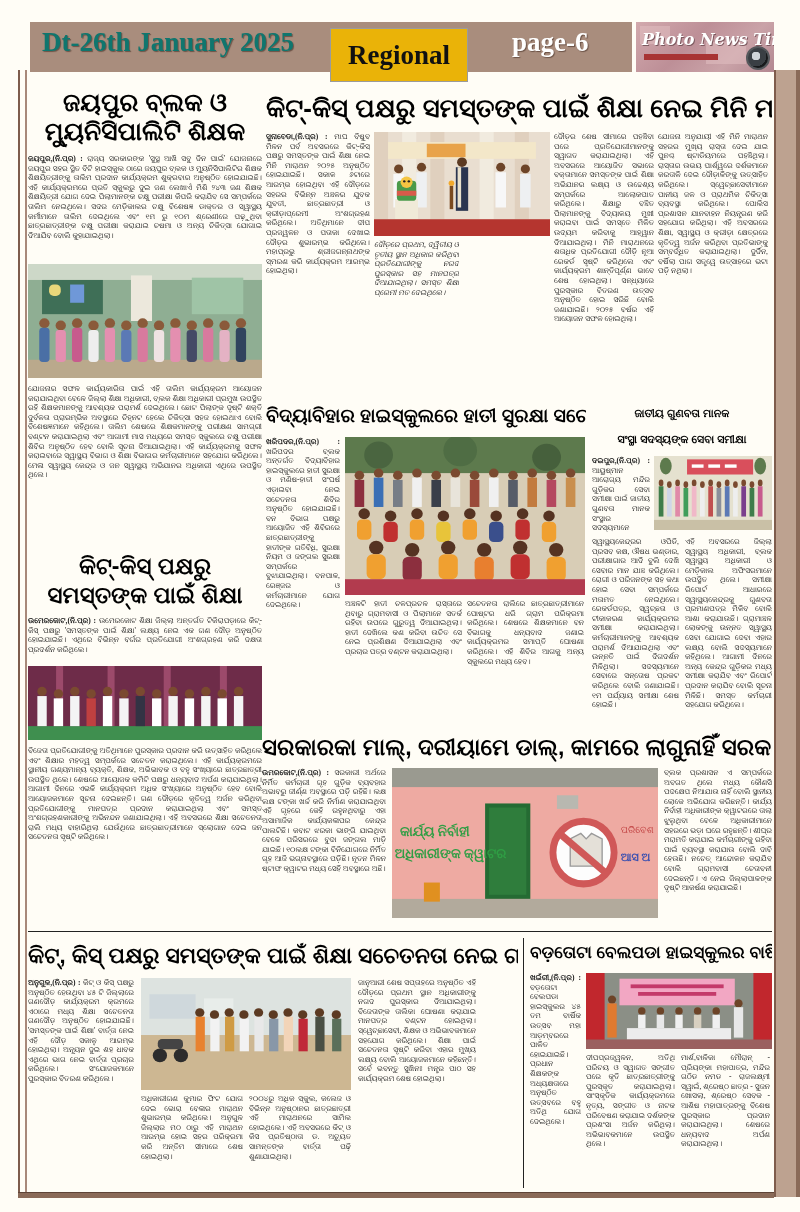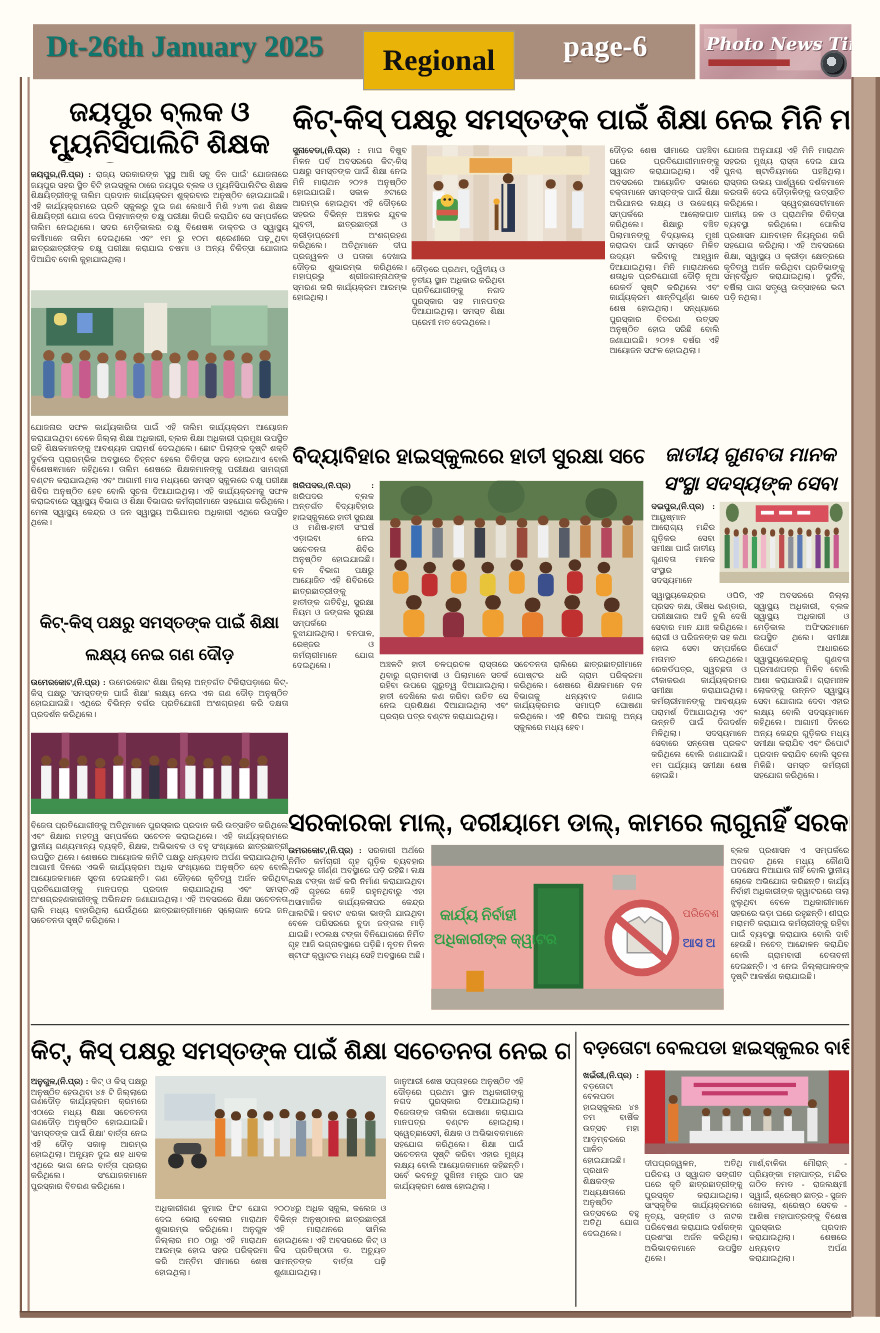--- a/index.html
+++ b/index.html
@@ -104,21 +104,21 @@
           <rect x="74.8" y="28" width="4.4" height="15" rx="1.5" fill="#d87a9e"></rect>
         <circle cx="84" cy="27" r="2.2" fill="#8a5a3a"></circle>
           <rect x="81.8" y="29" width="4.4" height="14" rx="1.5" fill="#e4b2c4"></rect>
         <circle cx="91" cy="26" r="2.2" fill="#8a5a3a"></circle>
           <rect x="88.8" y="28" width="4.4" height="15" rx="1.5" fill="#30445e"></rect>
       </g>
     </svg>
     <p class="bodytext" style="height:160px;margin:6px 0 8px 0;">
       <span>ଯୋଜନାର ସଫଳ କାର୍ଯ୍ୟକାରିତା ପାଇଁ ଏହି ତାଲିମ କାର୍ଯ୍ୟକ୍ରମ ଆୟୋଜନ କରାଯାଇଥିବା ବେଳେ ଜିଲ୍ଲା ଶିକ୍ଷା ଅଧିକାରୀ, ବ୍ଲକ ଶିକ୍ଷା ଅଧିକାରୀ ପ୍ରମୁଖ ଉପସ୍ଥିତ ରହି ଶିକ୍ଷକମାନଙ୍କୁ ଆବଶ୍ୟକ ପରାମର୍ଶ ଦେଇଥିଲେ। ଛୋଟ ପିଲାଙ୍କ ଦୃଷ୍ଟି ଶକ୍ତି ଦୁର୍ବଳତା ପ୍ରାରମ୍ଭିକ ଅବସ୍ଥାରେ ଚିହ୍ନଟ ହେଲେ ଚିକିତ୍ସା ସହଜ ହୋଇଥାଏ ବୋଲି ବିଶେଷଜ୍ଞମାନେ କହିଥିଲେ। ତାଲିମ ଶେଷରେ ଶିକ୍ଷକମାନଙ୍କୁ ପରୀକ୍ଷଣ ସାମଗ୍ରୀ ବଣ୍ଟନ କରାଯାଇଥିଲା ଏବଂ ଆଗାମୀ ମାସ ମଧ୍ୟରେ ସମସ୍ତ ସ୍କୁଲରେ ଚକ୍ଷୁ ପରୀକ୍ଷା ଶିବିର ଅନୁଷ୍ଠିତ ହେବ ବୋଲି ସୂଚନା ଦିଆଯାଇଥିଲା। ଏହି କାର୍ଯ୍ୟକ୍ରମକୁ ସଫଳ କରାଇବାରେ ସ୍ୱାସ୍ଥ୍ୟ ବିଭାଗ ଓ ଶିକ୍ଷା ବିଭାଗର କର୍ମଚାରୀମାନେ ସହଯୋଗ କରିଥିଲେ। ମେଳା ସ୍ୱାସ୍ଥ୍ୟ କେନ୍ଦ୍ର ଓ ଜନ ସ୍ୱାସ୍ଥ୍ୟ ଅଭିଯାନର ଅଧିକାରୀ ଏଥିରେ ଉପସ୍ଥିତ ଥିଲେ।</span>
     </p>
-    <div class="head" style="font-size:15px;line-height:29px;height:60px;">
+    <div class="head" style="font-size:23px;line-height:29px;height:60px;">
       <div>କିଟ୍-କିସ୍ ପକ୍ଷରୁ ସମସ୍ତଙ୍କ ପାଇଁ ଶିକ୍ଷା</div>
       <div>ଲକ୍ଷ୍ୟ ନେଇ ଗଣ ଦୌଡ଼</div>
     </div>
     <p class="bodytext" style="height:46px;margin:4px 0 4px 0;">
       <span class="dl">ଉମେରକୋଟ,(ନି.ପ୍ର) :</span>
       <span>ଉମେରକୋଟ ଶିକ୍ଷା ଜିଲ୍ଲା ଅନ୍ତର୍ଗତ ଟିକିରାପଡ଼ାରେ କିଟ୍-କିସ୍ ପକ୍ଷରୁ 'ସମସ୍ତଙ୍କ ପାଇଁ ଶିକ୍ଷା' ଲକ୍ଷ୍ୟ ନେଇ ଏକ ଗଣ ଦୌଡ଼ ଅନୁଷ୍ଠିତ ହୋଇଯାଇଛି। ଏଥିରେ ବିଭିନ୍ନ ବର୍ଗର ପ୍ରତିଯୋଗୀ ଅଂଶଗ୍ରହଣ କରି ଦକ୍ଷତା ପ୍ରଦର୍ଶନ କରିଥିଲେ।</span>
     </p>
     <svg class="ph" width="234" height="74" viewBox="0 0 100 32" preserveAspectRatio="none">
       <rect width="100" height="32" fill="#6e2c49"></rect>
       <rect x="12" width="3" height="26" fill="#9c4a6b"></rect>
@@ -160,21 +160,21 @@
     </p>
   </div>
 
   <div style="position:absolute;left:266px;top:86px;width:506px;">
     <div class="head" style="font-size:26px;line-height:44px;height:46px;white-space:nowrap;">କିଟ୍-କିସ୍ ପକ୍ଷରୁ ସମସ୍ତଙ୍କ ପାଇଁ ଶିକ୍ଷା ନେଇ ମିନି ମାରାଥନ ୨୦୨୫</div>
     <div class="cols" style="gap:4px;height:258px;">
       <p class="bodytext" style="width:104px;height:258px;margin:0;">
         <span class="dl">ସୁନାବେଡା,(ନି.ପ୍ର) :</span>
         <span>ମାଘ ବିଷୁବ ମିଳନ ପର୍ବ ଅବସରରେ କିଟ୍-କିସ୍ ପକ୍ଷରୁ ସମସ୍ତଙ୍କ ପାଇଁ ଶିକ୍ଷା ନେଇ ମିନି ମାରାଥନ ୨୦୨୫ ଅନୁଷ୍ଠିତ ହୋଇଯାଇଛି। ସକାଳ ୬ଟାରେ ଆରମ୍ଭ ହୋଇଥିବା ଏହି ଦୌଡ଼ରେ ସହରର ବିଭିନ୍ନ ଅଞ୍ଚଳର ଯୁବକ ଯୁବତୀ, ଛାତ୍ରଛାତ୍ରୀ ଓ କ୍ରୀଡ଼ାପ୍ରେମୀ ଅଂଶଗ୍ରହଣ କରିଥିଲେ। ଅତିଥିମାନେ ଦୀପ ପ୍ରଜ୍ୱଳନ ଓ ପତାକା ଦେଖାଇ ଦୌଡ଼ର ଶୁଭାରମ୍ଭ କରିଥିଲେ। ମହାପ୍ରଭୁ ଶ୍ରୀଜଗନ୍ନାଥଙ୍କ ସ୍ମରଣ କରି କାର୍ଯ୍ୟକ୍ରମ ଆରମ୍ଭ ହୋଇଥିଲା।</span>
       </p>
-      <div style="width:176px;">
+      <div style="width:176px;font-style:italic;">
         <svg class="ph" width="176" height="104" viewBox="0 0 100 62" preserveAspectRatio="none">
           <rect width="100" height="62" fill="#e9ded0"></rect>
           <rect x="0" width="8" height="52" fill="#e0d0be"></rect>
             <rect x="16" width="8" height="52" fill="#f1ebdf"></rect>
           <rect x="32" width="8" height="52" fill="#e0d0be"></rect>
             <rect x="60" width="8" height="52" fill="#f1ebdf"></rect>
           <rect x="80" width="8" height="52" fill="#e0d0be"></rect>
           <rect x="8" y="6" width="84" height="10" fill="#f3e7c9"></rect>
             <rect x="30" y="7" width="22" height="8" fill="#e8a34a"></rect>
           <g>
@@ -285,21 +285,21 @@
         </svg>
         <div class="cols" style="gap:5px;margin-top:4px;">
           <p class="bodytext" style="width:117px;height:120px;margin:0;">ଅଞ୍ଚଳଟି ହାତୀ ଚଳପ୍ରଚଳ ରାସ୍ତାରେ ଥିବାରୁ ଗ୍ରାମବାସୀ ଓ ପିଲାମାନେ ସତର୍କ ରହିବା ଉପରେ ଗୁରୁତ୍ୱ ଦିଆଯାଇଥିଲା। ହାତୀ ଦେଖିଲେ କଣ କରିବା ଉଚିତ ସେ ନେଇ ପ୍ରଶିକ୍ଷଣ ଦିଆଯାଇଥିଲା ଏବଂ ପ୍ରଚାର ପତ୍ର ବଣ୍ଟନ କରାଯାଇଥିଲା।</p>
           <p class="bodytext" style="width:117px;height:120px;margin:0;">ସଚେତନତା ରାଲିରେ ଛାତ୍ରଛାତ୍ରୀମାନେ ପୋଷ୍ଟର ଧରି ଗ୍ରାମ ପରିକ୍ରମା କରିଥିଲେ। ଶେଷରେ ଶିକ୍ଷକମାନେ ବନ ବିଭାଗକୁ ଧନ୍ୟବାଦ ଜଣାଇ କାର୍ଯ୍ୟକ୍ରମର ସମାପ୍ତି ଘୋଷଣା କରିଥିଲେ। ଏହି ଶିବିର ଆଗକୁ ଅନ୍ୟ ସ୍କୁଲରେ ମଧ୍ୟ ହେବ।</p>
         </div>
       </div>
     </div>
   </div>
 
   <div style="position:absolute;left:592px;top:400px;width:180px;">
-    <div class="head" style="font-size:18px;line-height:26px;height:52px;font-style:italic;">
+    <div class="head" style="font-size:11px;line-height:26px;height:52px;">
       <div>ଜାତୀୟ ଗୁଣବତା ମାନକ</div>
       <div>ସଂସ୍ଥା ସଦସ୍ୟଙ୍କ ସେବା ସମୀକ୍ଷା</div>
     </div>
     <div class="cols" style="gap:4px;margin-top:4px;">
       <p class="bodytext" style="width:58px;height:76px;margin:0;">
         <span class="dl">ଦଇପୁର,(ନି.ପ୍ର) :</span>
         <span>ଆୟୁଷ୍ମାନ ଆରୋଗ୍ୟ ମନ୍ଦିର ଗୁଡ଼ିକର ସେବା ସମୀକ୍ଷା ପାଇଁ ଜାତୀୟ ଗୁଣବତା ମାନକ ସଂସ୍ଥାର ସଦସ୍ୟମାନେ ଗସ୍ତରେ ଆସି ଦଇପୁର ସ୍ୱାସ୍ଥ୍ୟ କେନ୍ଦ୍ର ପରିଦର୍ଶନ କରିଛନ୍ତି।</span>
       </p>
       <svg class="ph" width="118" height="74" viewBox="0 0 100 44" preserveAspectRatio="none">
         <rect width="100" height="44" fill="#e5e1cf"></rect>

